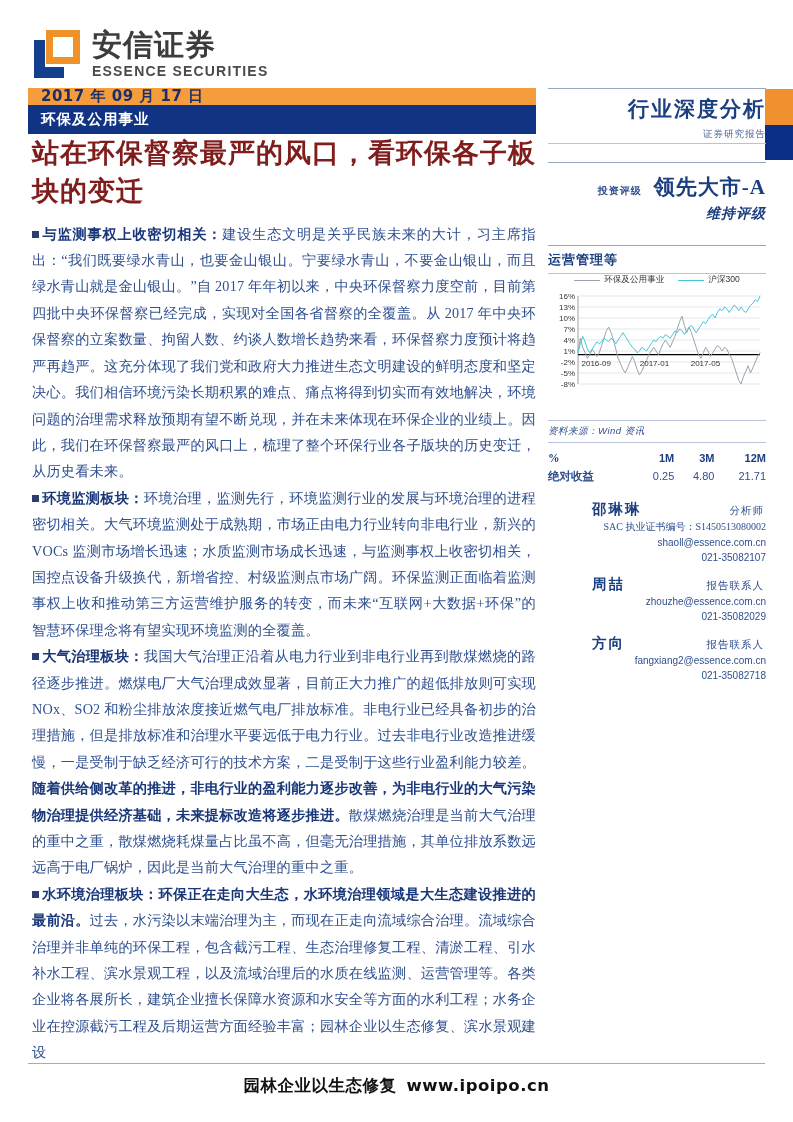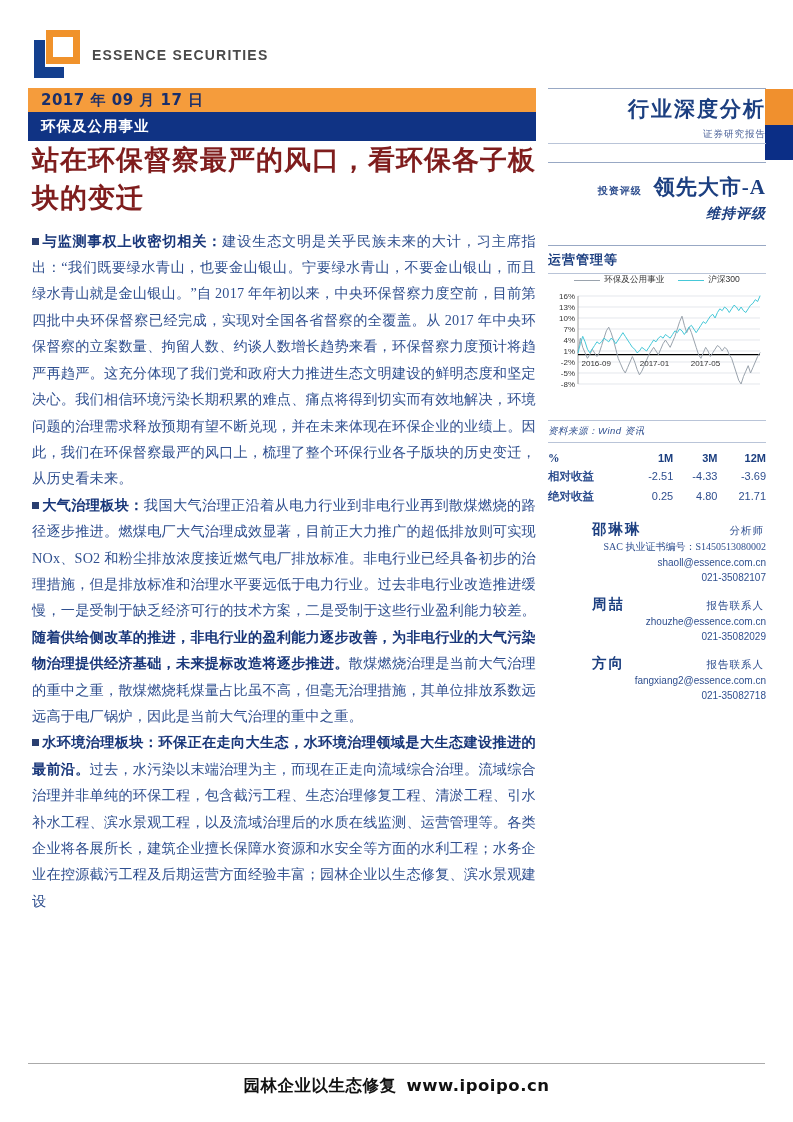--- a/index.html
+++ b/index.html
@@ -17,21 +17,21 @@
   .logo-l-v{position:absolute;left:0;top:0;width:11px;height:38px;background:#133F8E;}
   .logo-l-h{position:absolute;left:0;bottom:0;width:30px;height:11px;background:#133F8E;}
   .logo-text{display:flex;flex-direction:column;justify-content:center;}
   .logo-cn{font-family:"DejaVu Sans","Liberation Sans",sans-serif;
       font-size:30px;font-weight:700;color:#3c3c3c;letter-spacing:1px;line-height:1.05;}
   .logo-en{font-family:"Liberation Sans",sans-serif;font-size:14px;font-weight:700;
       color:#4a4a4a;letter-spacing:1.2px;margin-top:2px;}
 
   
   .left-col{position:absolute;left:28px;top:88px;width:508px;}
-  .bar-date{background:#F59C3C;height:24px;display:flex;align-items:center;padding-left:13px;}
+  .bar-date{background:#F59C3C;height:17px;display:flex;align-items:center;padding-left:13px;}
   .bar-date span{font-family:"DejaVu Sans","Liberation Sans",sans-serif;font-size:15px;
       font-weight:700;color:#1a2f6b;letter-spacing:.5px;}
   .bar-sector{background:#103384;height:29px;display:flex;align-items:center;padding-left:13px;}
   .bar-sector span{font-size:14.5px;font-weight:700;color:#ffffff;letter-spacing:1px;}
 
   .doc-title{padding-left:4px;font-size:27px;font-weight:700;color:#7f1d1d;
       line-height:1.42;letter-spacing:1px;}
 
   .body-text{margin-top:10px;padding-left:4px;font-size:14.2px;color:#2f4f8f;
       line-height:1.86;text-align:justify;letter-spacing:.2px;}
@@ -101,20 +101,21 @@
 
   <div class="logo-wrap">
     <div class="logo-mark">
       <div class="logo-sq-orange"></div>
       <div class="logo-l">
           <div class="logo-l-v"></div>
           <div class="logo-l-h"></div>
         </div>
     </div>
     <div class="logo-text">
+      <div class="logo-cn">安信证券</div>
       <div class="logo-en">ESSENCE SECURITIES</div>
     </div>
   </div>
 
   <div class="edge-orange"></div>
   <div class="edge-blue"></div>
 
   <div class="left-col">
 
     <div class="bar-date">
@@ -125,20 +126,23 @@
     </div>
 
     <div class="doc-title">站在环保督察最严的风口，看环保各子板块的变迁</div>
 
     <div class="body-text">
 
       <p>
         <span class="bullet"></span><span class="b">与监测事权上收密切相关：</span><span>建设生态文明是关乎民族未来的大计，习主席指出：“我们既要绿水青山，也要金山银山。宁要绿水青山，不要金山银山，而且绿水青山就是金山银山。”自 2017 年年初以来，中央环保督察力度空前，目前第四批中央环保督察已经完成，实现对全国各省督察的全覆盖。从 2017 年中央环保督察的立案数量、拘留人数、约谈人数增长趋势来看，环保督察力度预计将趋严再趋严。这充分体现了我们党和政府大力推进生态文明建设的鲜明态度和坚定决心。我们相信环境污染长期积累的难点、痛点将得到切实而有效地解决，环境问题的治理需求释放预期有望不断兑现，并在未来体现在环保企业的业绩上。因此，我们在环保督察最严的风口上，梳理了整个环保行业各子版块的历史变迁，从历史看未来。</span>
       </p>
 
+      <p>
+        <span class="bullet"></span><span class="b">环境监测板块：</span><span>环境治理，监测先行，环境监测行业的发展与环境治理的进程密切相关。大气环境监测处于成熟期，市场正由电力行业转向非电行业，新兴的 VOCs 监测市场增长迅速；水质监测市场成长迅速，与监测事权上收密切相关，国控点设备升级换代，新增省控、村级监测点市场广阔。环保监测正面临着监测事权上收和推动第三方运营维护服务的转变，而未来“互联网+大数据+环保”的智慧环保理念将有望实现环境监测的全覆盖。</span>
+      </p>
 
       <p>
         <span class="bullet"></span><span class="b">大气治理板块：</span><span>我国大气治理正沿着从电力行业到非电行业再到散煤燃烧的路径逐步推进。燃煤电厂大气治理成效显著，目前正大力推广的超低排放则可实现 NOx、SO2 和粉尘排放浓度接近燃气电厂排放标准。非电行业已经具备初步的治理措施，但是排放标准和治理水平要远低于电力行业。过去非电行业改造推进缓慢，一是受制于缺乏经济可行的技术方案，二是受制于这些行业盈利能力较差。</span><span class="b">随着供给侧改革的推进，非电行业的盈利能力逐步改善，为非电行业的大气污染物治理提供经济基础，未来提标改造将逐步推进。</span><span>散煤燃烧治理是当前大气治理的重中之重，散煤燃烧耗煤量占比虽不高，但毫无治理措施，其单位排放系数远远高于电厂锅炉，因此是当前大气治理的重中之重。</span>
       </p>
 
       <p>
         <span class="bullet"></span><span class="b">水环境治理板块：</span><span class="b">环保正在走向大生态，水环境治理领域是大生态建设推进的最前沿。</span><span>过去，水污染以末端治理为主，而现在正走向流域综合治理。流域综合治理并非单纯的环保工程，包含截污工程、生态治理修复工程、清淤工程、引水补水工程、滨水景观工程，以及流域治理后的水质在线监测、运营管理等。各类企业将各展所长，建筑企业擅长保障水资源和水安全等方面的水利工程；水务企业在控源截污工程及后期运营方面经验丰富；园林企业以生态修复、滨水景观建设</span>
       </p>
 
     </div>
@@ -221,26 +225,20 @@
       <thead>
         <tr>
           <th>%</th>
           <th>1M</th>
           <th>3M</th>
           <th>12M</th>
         </tr>
       </thead>
       <tbody>
         <tr>
-          <td>相对收益</td>
-          <td>-2.51</td>
-          <td>-4.33</td>
-          <td>-3.69</td>
-        </tr>
-        <tr>
           <td>绝对收益</td>
           <td>0.25</td>
           <td>4.80</td>
           <td>21.71</td>
         </tr>
       </tbody>
     </table>
 
     <div class="people">
 

